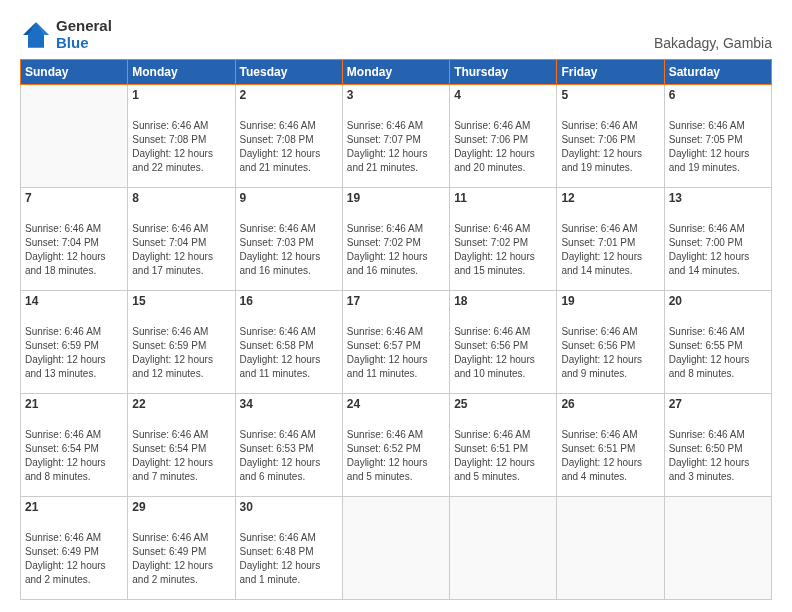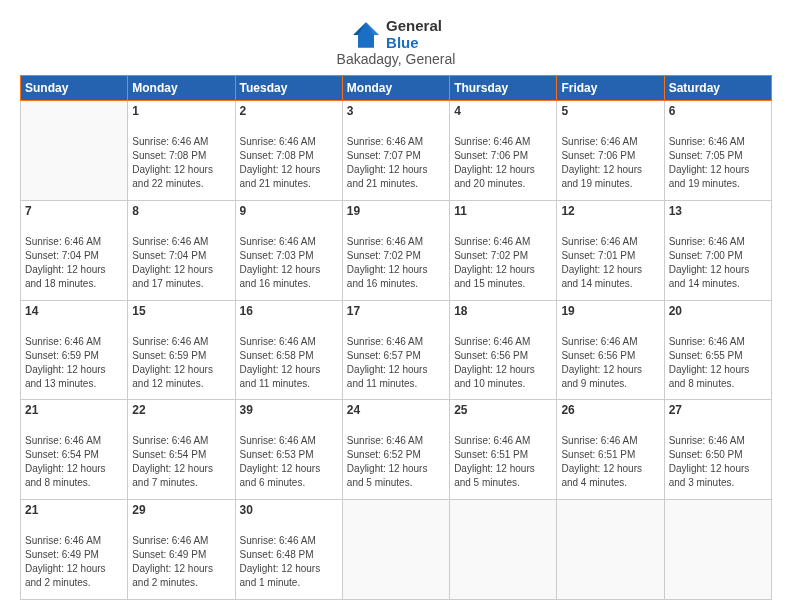--- a/index.html
+++ b/index.html
@@ -12,24 +12,23 @@
     }
     .page {
       width: 792px;
       height: 612px;
       padding: 18px 20px 12px 20px;
       display: flex;
       flex-direction: column;
     }
     .header {
       display: flex;
-      align-items: center;
+      align-items: flex-end;
       justify-content: space-between;
       margin-bottom: 8px;
-      flex-direction: column;
     }
     .logo {
       display: flex;
       align-items: center;
       gap: 4px;
     }
     .logo-text {
       display: flex;
       flex-direction: column;
       line-height: 1.1;
@@ -111,21 +110,21 @@
         <polygon points="20,4 36,20 30,20 30,36 10,36 10,20 4,20" fill="#1a6fc4"></polygon>
         <polygon points="20,4 36,20 30,20" fill="#2980d4"></polygon>
         <polygon points="20,4 4,20 10,20" fill="#0d5a9e"></polygon>
       </svg>
       <div class="logo-text">
         <span class="logo-general">General</span>
         <span class="logo-blue">Blue</span>
       </div>
     </div>
     <div class="title-block">
-      <div class="subtitle">Bakadagy, General</div>
+      <div class="subtitle">Bakadagy, Gambia</div>
     </div>
   </div>
 
   <table class="calendar">
     <thead>
       <tr>
         <th>Sunday</th>
         <th>Monday</th>
         <th>Tuesday</th>
         <th>Monday</th>
@@ -291,21 +290,21 @@
 and 8 minutes.</div>
           </td>
           <td>
             <span class="day-num">22</span>
             <div class="day-info" style="white-space: pre-line;">Sunrise: 6:46 AM
 Sunset: 6:54 PM
 Daylight: 12 hours
 and 7 minutes.</div>
           </td>
           <td>
-            <span class="day-num">39</span>
+            <span class="day-num">34</span>
             <div class="day-info" style="white-space: pre-line;">Sunrise: 6:46 AM
 Sunset: 6:53 PM
 Daylight: 12 hours
 and 6 minutes.</div>
           </td>
           <td>
             <span class="day-num">24</span>
             <div class="day-info" style="white-space: pre-line;">Sunrise: 6:46 AM
 Sunset: 6:52 PM
 Daylight: 12 hours

